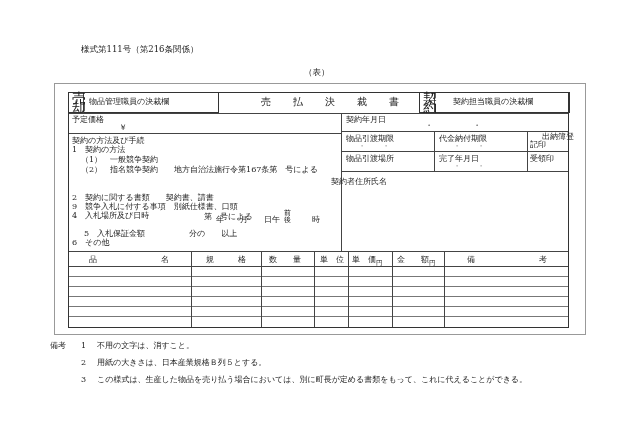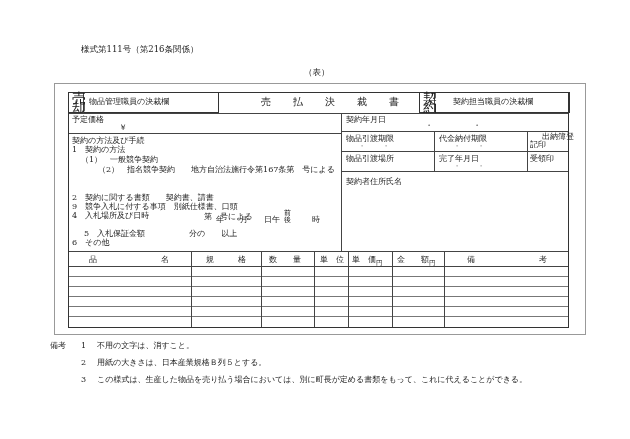--- a/index.html
+++ b/index.html
@@ -64,26 +64,26 @@
   <div class="abs t" style="left:461px;top:40px;line-height:8px;padding-left:12px;">出納簿登</div>
   <div class="abs t" style="left:461px;top:48px;line-height:8px;">記印</div>
   <div class="line-h" style="left:272px;top:58px;width:227px;"></div>
 
   <div class="abs t" style="left:277px;top:61px;">物品引渡場所</div>
   <div class="abs t" style="left:370px;top:61px;">完了年月日</div>
   <div class="abs t" style="left:385px;top:68px;font-size:6px;">・　　　・</div>
   <div class="abs t" style="left:461px;top:61px;">受領印</div>
   <div class="line-h" style="left:272px;top:78px;width:227px;"></div>
 
-  <div class="abs t" style="left:277px;top:84px;">契約者住所氏名</div>
+  <div class="abs t" style="left:262px;top:84px;">契約者住所氏名</div>
 
   <div class="abs t" style="left:3px;top:43px;">契約の方法及び手続</div>
   <div class="abs t" style="left:3px;top:52px;">1　契約の方法</div>
   <div class="abs t" style="left:12px;top:62px;">（1）　一般競争契約</div>
-  <div class="abs t" style="left:29px;top:72px;">（2）　指名競争契約　　地方自治法施行令第167条第　号による</div>
+  <div class="abs t" style="left:12px;top:72px;">（2）　指名競争契約　　地方自治法施行令第167条第　号による</div>
   <div class="abs t" style="left:135px;top:91px;margin-top:28px;">第　号による</div>
   <div class="abs t" style="left:3px;top:100px;">2　契約に関する書類　　契約書、請書</div>
   <div class="abs t" style="left:3px;top:109px;">9　競争入札に付する事項　別紙仕様書、口頭</div>
   <div class="abs t" style="left:3px;top:118px;">4　入札場所及び日時</div>
   <div class="abs t" style="left:147px;top:122px;">年　　月　　日午</div>
   <div class="abs t" style="left:215px;top:117px;font-size:7px;line-height:7px;">前</div>
   <div class="abs t" style="left:215px;top:124px;font-size:7px;line-height:7px;">後</div>
   <div class="abs t" style="left:243px;top:122px;">時</div>
   <div class="abs t" style="left:15px;top:136px;">5　入札保証金額</div>
   <div class="abs t" style="left:120px;top:136px;">分の　　以上</div>

